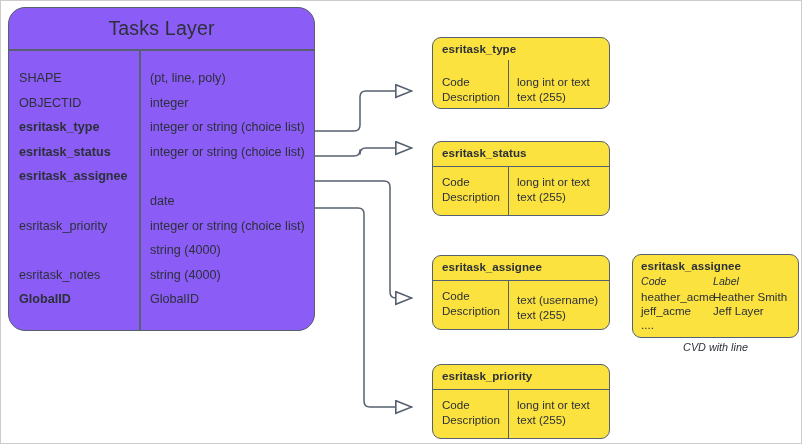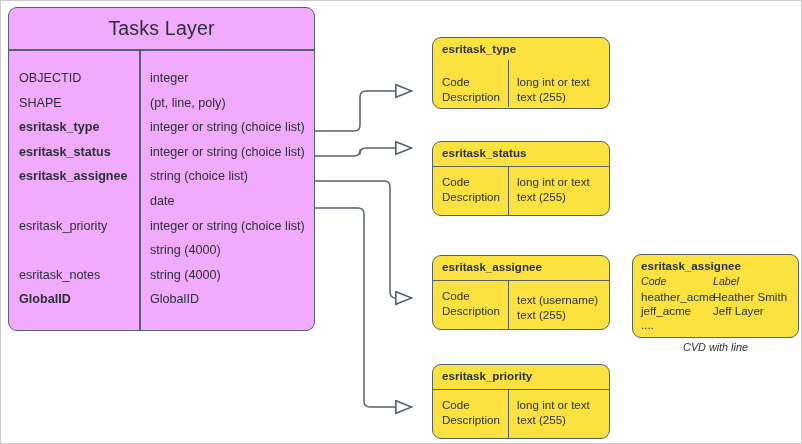--- a/index.html
+++ b/index.html
@@ -29,23 +29,23 @@
     pointer-events: none;
   }
 
   
   .entity-main {
     position: absolute;
     left: 7px;
     top: 6px;
     width: 307px;
     height: 324px;
-    background: #f0abfc;
+    background: #8b5cf6;
     border: 1.6px solid #56606e;
-    border-radius: 9px;
+    border-radius: 17px;
     box-sizing: border-box;
   }
   .entity-main-title {
     position: absolute;
     left: 0;
     top: 0;
     width: 100%;
     height: 41px;
     line-height: 41px;
     text-align: center;
@@ -210,38 +210,37 @@
     </g>
   </svg>
 
   <div class="entity-main">
     <div class="entity-main-title">Tasks Layer</div>
     <div class="entity-main-divider"></div>
     <div class="entity-main-coldiv"></div>
 
     <div class="field-rows">
       <div class="field-row">
+        <span class="field-name">SHAPE</span>
+        <span class="field-type">(pt, line, poly)</span>
+      </div>
+      <div class="field-row">
         <span class="field-name">OBJECTID</span>
         <span class="field-type">integer</span>
       </div>
       <div class="field-row">
-        <span class="field-name">SHAPE</span>
-        <span class="field-type">(pt, line, poly)</span>
-      </div>
-      <div class="field-row">
         <span class="field-name bold">esritask_type</span>
         <span class="field-type">integer or string (choice list)</span>
       </div>
       <div class="field-row">
         <span class="field-name bold">esritask_status</span>
         <span class="field-type">integer or string (choice list)</span>
       </div>
       <div class="field-row">
         <span class="field-name bold">esritask_assignee</span>
-        <span class="field-type">string (choice list)</span>
       </div>
       <div class="field-row">
         <span class="field-type">date</span>
       </div>
       <div class="field-row">
         <span class="field-name">esritask_priority</span>
         <span class="field-type">integer or string (choice list)</span>
       </div>
       <div class="field-row">
         <span class="field-type">string (4000)</span>

